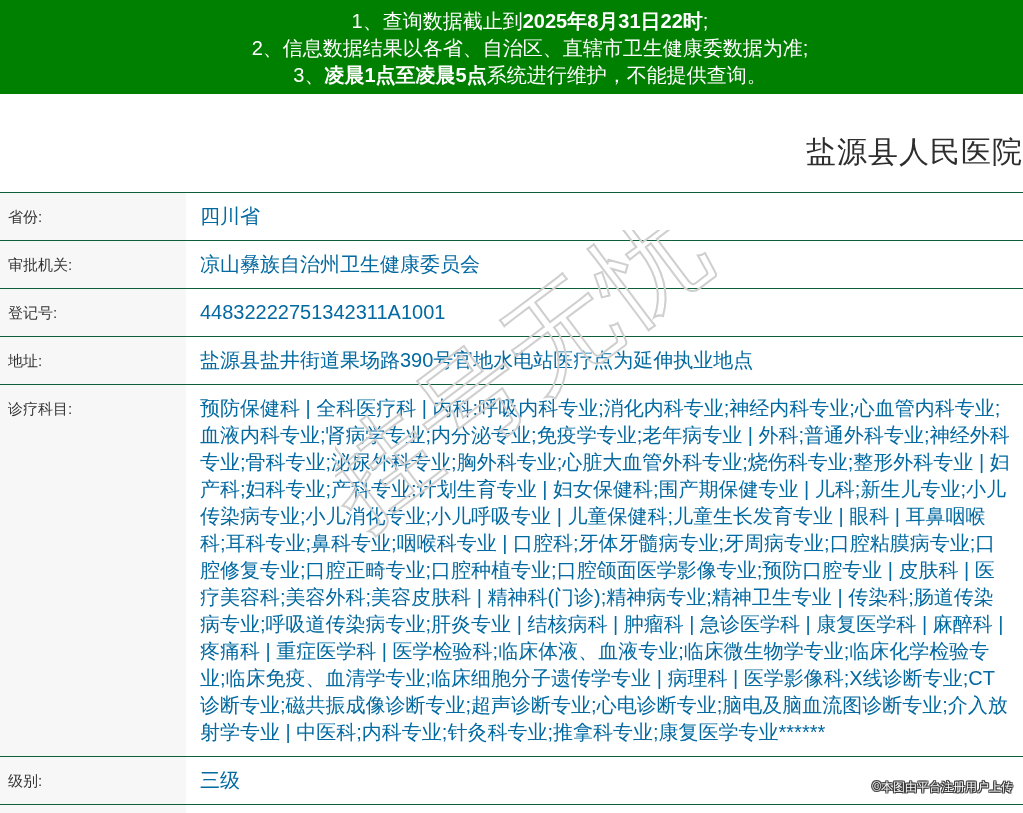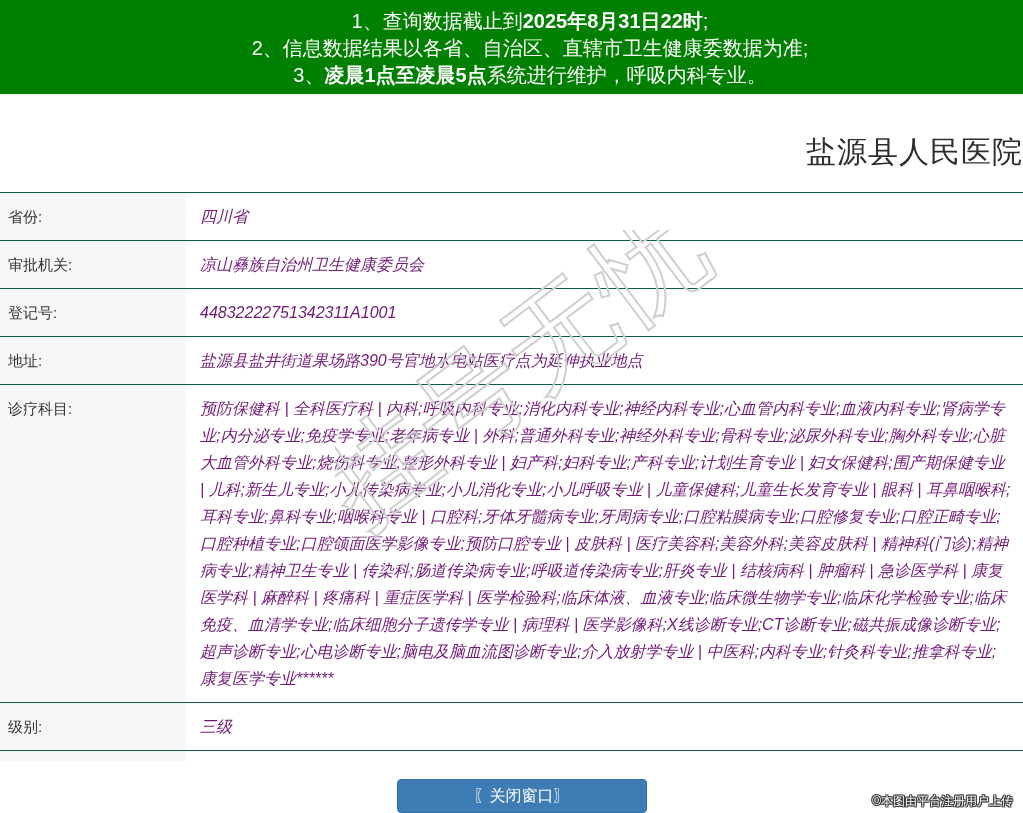--- a/index.html
+++ b/index.html
@@ -26,51 +26,50 @@
   
   .details-table { border-top:1px solid #0d5f3c; }
   .d-row { display:flex; border-bottom:1px solid #0d5f3c;justify-content:space-between; }
   .d-label {
     flex:0 0 186px; width:186px; box-sizing:border-box;
     background:#f7f7f7; padding:10px 6px 10px 8px;
     font-size:15px; line-height:27px; color:#333;
   }
   .d-value {
     flex:1; padding:10px 12px 10px 14px;
-    font-size:16px; line-height:27px; color:#701a75;
+    font-size:20px; line-height:27px; color:#0369a1;
     word-break:break-all;
-    font-style:italic;
   }
   .foot-strip { width:186px; height:10px; background:#f7f7f7; }
 
   
   .btn-row { margin-top:18px; text-align:center;padding-left:20px; }
   .close-btn {
     background:#3d7cb5; color:#ffffff; border:1px solid #3572a8;
     border-radius:4px; width:250px; height:34px; font-size:16px;
     font-family:inherit; cursor:pointer;
   }
 
   
   .watermark { position:absolute; left:335px; top:230px; pointer-events:none; }
 
   
   .credit {
-    position:absolute; right:10px; bottom:3px; font-size:12px; color:#ffffff;
+    position:absolute; right:10px; bottom:17px; font-size:12px; color:#ffffff;
     text-shadow:-1px 0 0 #3a3a3a, 1px 0 0 #3a3a3a, 0 -1px 0 #3a3a3a, 0 1px 0 #3a3a3a,
                 -1px -1px 0 #3a3a3a, 1px 1px 0 #3a3a3a, -1px 1px 0 #3a3a3a, 1px -1px 0 #3a3a3a;
   }
 </style>
 </head>
 <body>
 
 <div class="banner">
   <div class="notice-line"><span>1、</span><span>查询数据截止到</span><b>2025年8月31日22时</b><span>;</span></div>
   <div class="notice-line"><span>2、</span><span>信息数据结果以各省、自治区、直辖市卫生健康委数据为准;</span><b></b><span></span></div>
-  <div class="notice-line"><span>3、</span><span></span><b>凌晨1点至凌晨5点</b><span>系统进行维护，呼吸内科专业。</span></div>
+  <div class="notice-line"><span>3、</span><span></span><b>凌晨1点至凌晨5点</b><span>系统进行维护，不能提供查询。</span></div>
 </div>
 
 <h1 class="page-title">盐源县人民医院</h1>
 
 <div class="details-table">
   <div class="d-row">
     <div class="d-label">省份:</div>
     <div class="d-value">四川省</div>
   </div>
   <div class="d-row">

